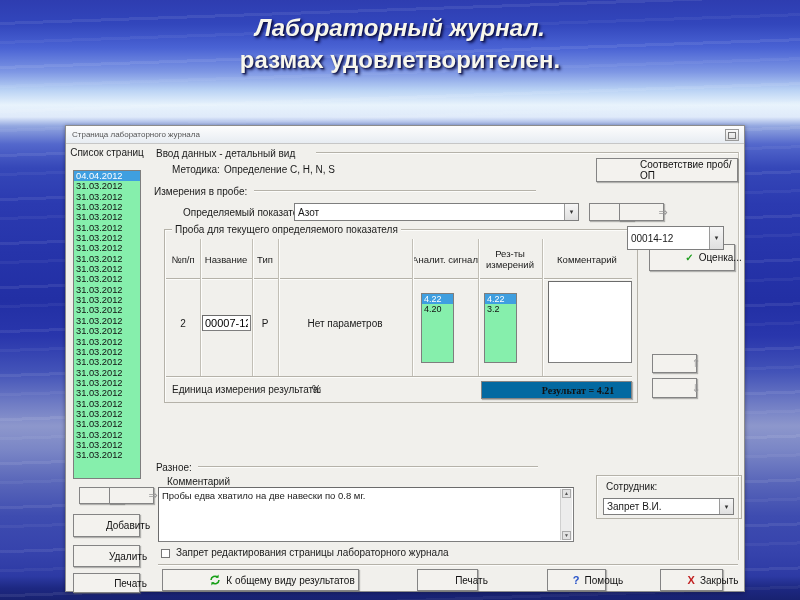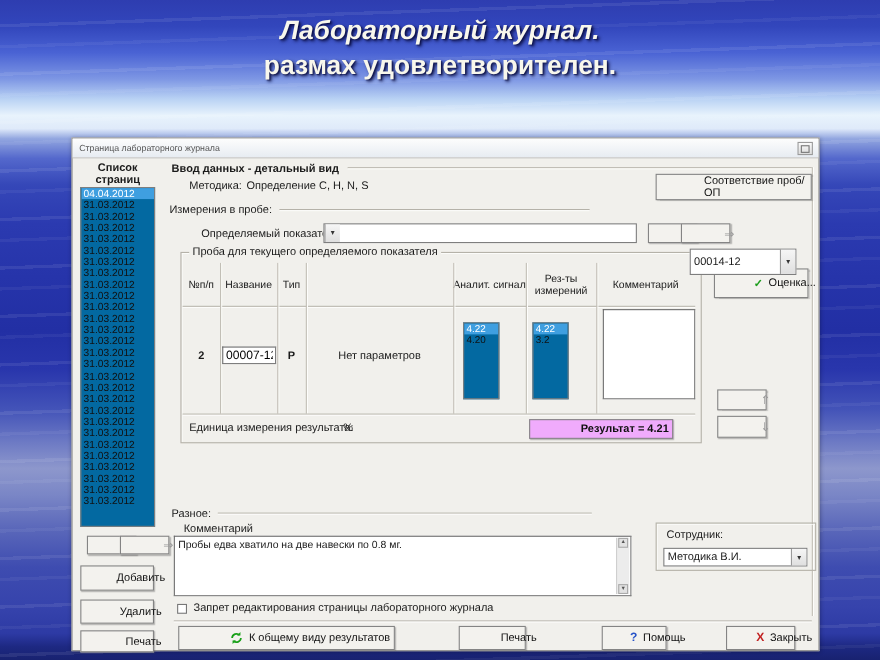--- a/index.html
+++ b/index.html
@@ -27,38 +27,38 @@
     font-size:10px;color:#1a1a1a;box-shadow:0 1px 4px rgba(0,0,20,.4);}
   .titlebar{position:absolute;left:0;top:0;width:100%;height:18px;
     background:linear-gradient(#fdfdfd,#e7ecf2);border-bottom:1px solid #c6c6c6;
     box-sizing:border-box;}
   .titlebar .ttext{position:absolute;left:6px;top:4px;font-size:8px;color:#555;}
   .tbtn{position:absolute;right:5px;top:3px;width:14px;height:12px;
     background:linear-gradient(#fafafa,#dcdcdc);border:1px solid #9a9a9a;
     box-sizing:border-box;}
   .tbtn span{display:block;margin:2px auto 0;width:6px;height:5px;border:1px solid #777;}
   .lbl{position:absolute;white-space:nowrap;}
-  .bold{font-weight:bold;}
+  .bold{font-weight:normal;}
   .etch{position:absolute;height:0;border-top:1px solid #b5b2a9;border-bottom:1px solid #fcfcfa;}
   .vline{position:absolute;width:0;border-left:1px solid #c2bfb6;border-right:1px solid #fdfdfb;}
   .gbox{position:absolute;border:1px solid #b5b2a9;box-shadow:inset 1px 1px 0 #fcfcfa;box-sizing:border-box;}
 
   .btn{position:absolute;display:flex;align-items:center;justify-content:center;gap:5px;
     background:#f3f2ee;border:1px solid #848484;box-shadow:1px 1px 1px rgba(100,100,100,.45);
     box-sizing:border-box;font-size:10px;color:#111;cursor:default;padding-left:43px;}
   .btn.small{font-size:11px;color:#9a9a9a;}
   .sunken{background:#fff;border:1px solid #7e7e7e;border-top-color:#6b6b6b;border-left-color:#6b6b6b;
     box-sizing:border-box;}
   .combo{position:absolute;display:flex;align-items:center;box-sizing:border-box;
     background:#fff;border:1px solid #7e7e7e;}
   .combo .cval{flex:1;padding-left:3px;font-size:10px;overflow:hidden;white-space:nowrap;}
   .combo .carr{width:13px;align-self:stretch;border-left:1px solid #9a9a9a;
     background:linear-gradient(#f6f6f6,#dfdfdf);display:flex;align-items:center;justify-content:center;
     font-size:7px;color:#333;}
-  .listbox{position:absolute;background:#0369a1;border:1px solid #7e7e7e;box-sizing:border-box;overflow:hidden;}
+  .listbox{position:absolute;background:#86efac;border:1px solid #7e7e7e;box-sizing:border-box;overflow:hidden;}
   .li{height:10px;line-height:10px;font-size:9px;padding-left:2px;color:#111;white-space:nowrap;}
   .li.sel{background:#3f9fe0;color:#fff;}
   .pages .li{height:10.35px;line-height:10.35px;font-size:9.3px;}
   .hcell{position:absolute;top:115px;height:36px;display:flex;align-items:center;justify-content:center;
     text-align:center;font-size:9.5px;line-height:11px;}
   .glyph-green{color:#1e9e1e;font-weight:bold;}
   .qmark{color:#2753c8;font-weight:bold;font-size:11px;}
   .xmark{color:#c22222;font-weight:bold;font-size:11px;}
   .cellval{position:absolute;font-size:10px;}
   .scroll{position:absolute;right:1px;top:1px;bottom:1px;width:11px;background:#ececec;
@@ -151,20 +151,21 @@
 
     <div class="btn" style="left:530px;top:32px;width:142px;height:24px;">
         <span>Соответствие проб/ОП</span>
       </div>
 
     <div class="lbl" style="left:88px;top:60px;">Измерения в пробе:</div>
     <div class="etch" style="left:188px;top:64px;width:282px;"></div>
 
     <div class="lbl" style="left:117px;top:81px;">Определяемый показатель:</div>
     <div class="combo" style="left:228px;top:77px;width:285px;height:18px;">
+      <span class="cval">Азот</span>
       <span class="carr">▾</span>
     </div>
     <div class="btn small" style="left:523px;top:77px;width:26px;height:18px;">
         <span>⇐</span>
       </div>
     <div class="btn small" style="left:553px;top:77px;width:26px;height:18px;">
         <span>⇒</span>
       </div>
 
     <div class="gbox" style="left:98px;top:103px;width:474px;height:174px;"></div>
@@ -198,21 +199,21 @@
       </div>
     <div class="listbox" style="left:418px;top:167px;width:33px;height:70px;">
         <div class="li sel">4.22</div>
         <div class="li">3.2</div>
       </div>
     <div class="sunken" style="position:absolute;left:482px;top:155px;width:84px;height:82px;"></div>
 
     <div class="etch" style="left:100px;top:250px;width:466px;"></div>
     <div class="lbl" style="left:106px;top:258px;">Единица измерения результата:</div>
     <div class="lbl" style="left:246px;top:258px;">%</div>
-    <div class="btn bold" style="left:415px;top:255px;width:131px;height:18px;font-weight:bold;background:#f0abfc;">
+    <div class="btn bold" style="left:415px;top:255px;width:151px;height:18px;font-weight:bold;background:#0369a1;font-family:Liberation Serif, serif;">
         <span>Результат = 4.21</span>
       </div>
 
     <div class="btn" style="left:583px;top:118px;width:86px;height:27px;">
       <span class="glyph-green">✓</span>
       <span>Оценка...</span>
     </div>
     <div class="btn small" style="left:586px;top:228px;width:19px;height:19px;">
         <span>⇑</span>
       </div>
@@ -228,21 +229,21 @@
       <div style="padding:2px 14px 2px 3px;font-size:9.5px;">Пробы едва хватило на две навески по 0.8 мг.</div>
       <div class="scroll">
         <span class="sb" style="top:0;">▲</span>
         <span class="sb" style="bottom:0;">▼</span>
       </div>
     </div>
 
     <div class="gbox" style="left:530px;top:349px;width:146px;height:44px;"></div>
     <div class="lbl" style="left:540px;top:355px;">Сотрудник:</div>
     <div class="combo" style="left:537px;top:372px;width:131px;height:17px;">
-      <span class="cval">Методика В.И.</span>
+      <span class="cval">Запрет В.И.</span>
       <span class="carr">▾</span>
     </div>
 
     <div class="checkbox" style="left:95px;top:423px;"></div>
     <div class="lbl" style="left:110px;top:421px;">Запрет редактирования страницы лабораторного журнала</div>
 
     <div class="etch" style="left:92px;top:438px;width:580px;"></div>
 
     <div class="btn" style="left:96px;top:443px;width:197px;height:22px;">
       <svg class="icon-svg" width="12" height="12" viewBox="0 0 12 12">

